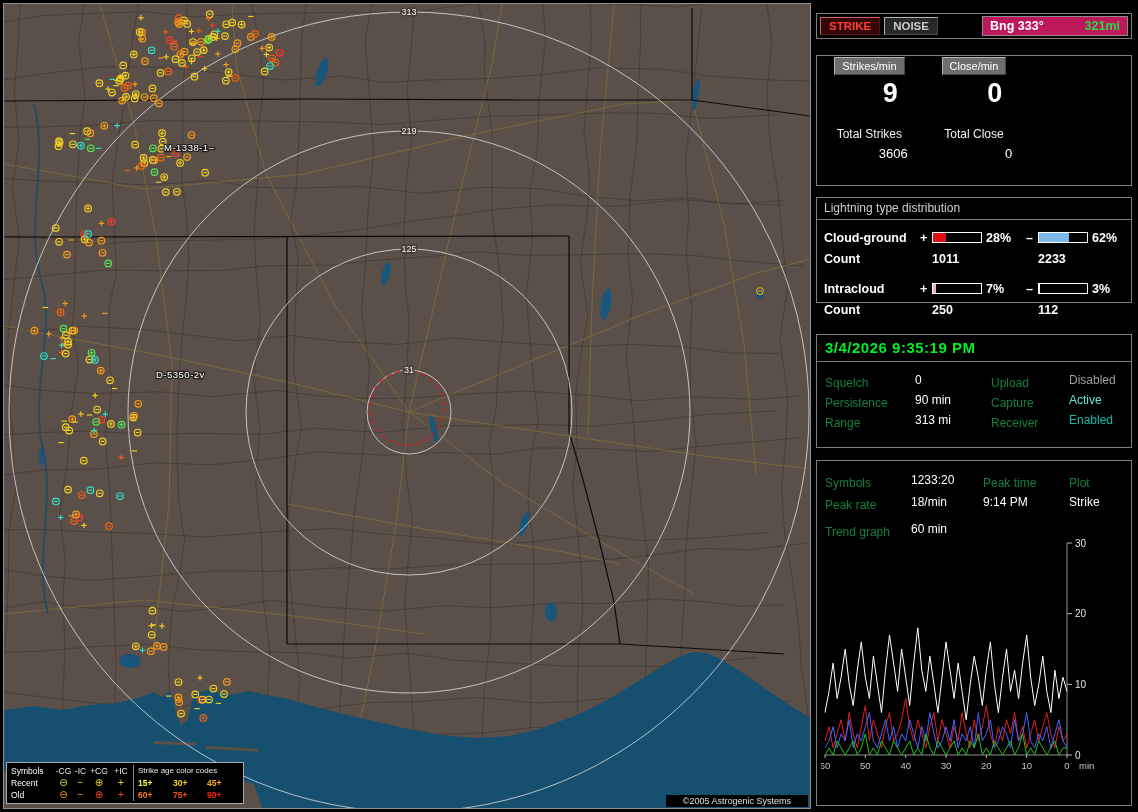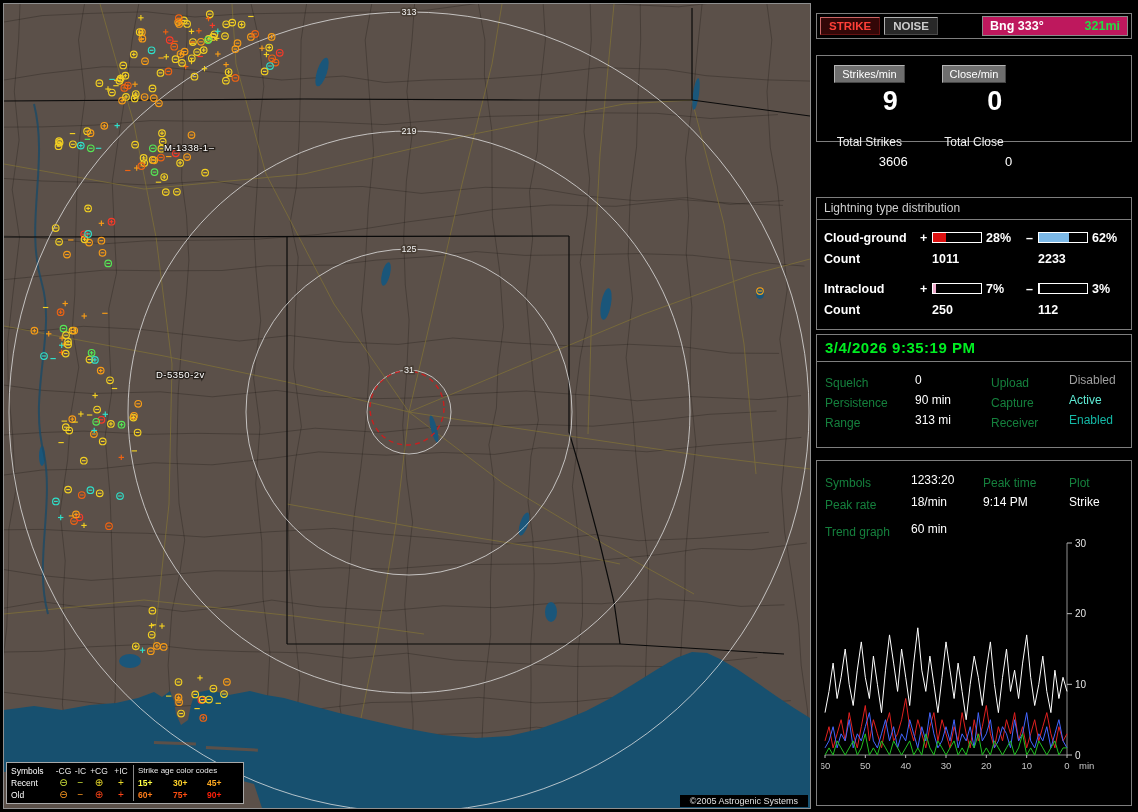--- a/index.html
+++ b/index.html
@@ -5,49 +5,49 @@
   *{margin:0;padding:0;box-sizing:border-box;}
   html,body{width:1138px;height:812px;background:#000;overflow:hidden;position:relative;
     font-family:"Liberation Sans","DejaVu Sans",sans-serif;color:#fff;}
   
   .map-wrap{position:absolute;left:3px;top:3px;width:808px;height:806px;border:1px solid #8f8f8f;
     background:#5b5049;overflow:hidden;}
   #map-svg{position:absolute;left:0;top:0;}
   .ringlab{font-size:9px;fill:#f2f2f2;text-anchor:middle;paint-order:stroke;stroke:#463c33;stroke-width:3px;}
   .stormlab{font-size:9.5px;fill:#ffffff;paint-order:stroke;stroke:#26201b;stroke-width:2.5px;letter-spacing:0.5px;}
   .map-copyright{position:absolute;right:2px;bottom:1px;background:#000;color:#e0e0e0;font-size:9px;
-    padding:1px 10px;}
+    padding:1px 17px;}
   
   .map-legend{position:absolute;left:2px;bottom:4px;background:#000;border:1px solid #a8a8a8;
     padding:2px 4px;}
   .leg-grid{display:grid;grid-template-columns:44px 17px 17px 20px 24px 36px 34px 36px;
     font-size:8.5px;line-height:12px;color:#fff;align-items:center;}
   .leg-h{text-align:center;color:#e8e8e8;}
   .leg-age-h{grid-column:6 / span 3;border-left:1px solid #888;padding-left:4px;font-size:8px;color:#e8e8e8;white-space:nowrap;}
   .leg-sym{text-align:center;font-size:10px;line-height:12px;}
   .leg-age{padding-left:4px;font-weight:bold;}
   .leg-age.first{border-left:1px solid #888;}
   
   .box{position:absolute;left:816px;width:316px;border:1px solid #7e7e7e;background:#000;}
   .header-box{top:13px;height:26px;display:flex;align-items:center;padding:0 3px;gap:4px;}
   .btn{font-size:11.5px;font-weight:bold;padding:2px 8px;cursor:pointer;}
   .btn.strike{background:#330707;color:#ff4038;border:1px solid;border-color:#cc6666 #661111 #661111 #cc6666;}
   .btn.noise{background:#282828;color:#cccccc;border:1px solid;border-color:#b0b0b0 #4a4a4a #4a4a4a #b0b0b0;}
   .bng-box{margin-left:auto;border:1px solid #8a8a8a;background:#be185d;min-width:146px;height:20px;
     display:flex;align-items:center;justify-content:space-between;padding:0 7px;font-size:12.5px;font-weight:bold;}
   .bng-val{color:#ffffff;}
   .bng-mi{color:#22dd44;}
-  .stats-box{top:55px;height:87px;display:grid;grid-template-columns:repeat(3,1fr);padding-top:8px;}
+  .stats-box{top:55px;height:131px;display:grid;grid-template-columns:repeat(3,1fr);}
   .stat-col{text-align:center;position:relative;}
   .stat-chip{display:inline-block;background:#6e6e6e;color:#fff;font-size:11px;padding:2px 7px;
     border:1px solid;border-color:#b5b5b5 #454545 #454545 #b5b5b5;}
   .stat-rate{font-size:27px;font-weight:bold;text-align:right;padding-right:24px;margin-top:3px;height:36px;}
   .stat-total-label{font-size:12px;color:#f2f2f2;margin-top:13px;}
   .stat-total{font-size:13px;text-align:right;padding-right:14px;margin-top:5px;font-weight:normal;}
-  .dist-box{top:197px;height:133px;}
+  .dist-box{top:197px;height:106px;}
   .dist-title{font-size:12px;color:#cfcfcf;padding:3px 7px 4px;border-bottom:1px solid #7e7e7e;}
   .dist-body{padding:7px 7px 0;}
   .dist-row{display:grid;grid-template-columns:96px 12px 54px 40px 12px 54px 34px;align-items:center;height:21px;
     font-size:12.5px;font-weight:bold;}
   .bar{width:50px;height:11px;border:1px solid #ffffff;background:#000;overflow:hidden;}
   .bar .fill{height:100%;width:0;}
   .dist-gap{height:9px;}
   .cnt{text-align:left;}
   .dts-box{top:334px;height:114px;}
   .dt-row{height:27px;line-height:26px;border-bottom:1px solid #7e7e7e;padding-left:8px;}

